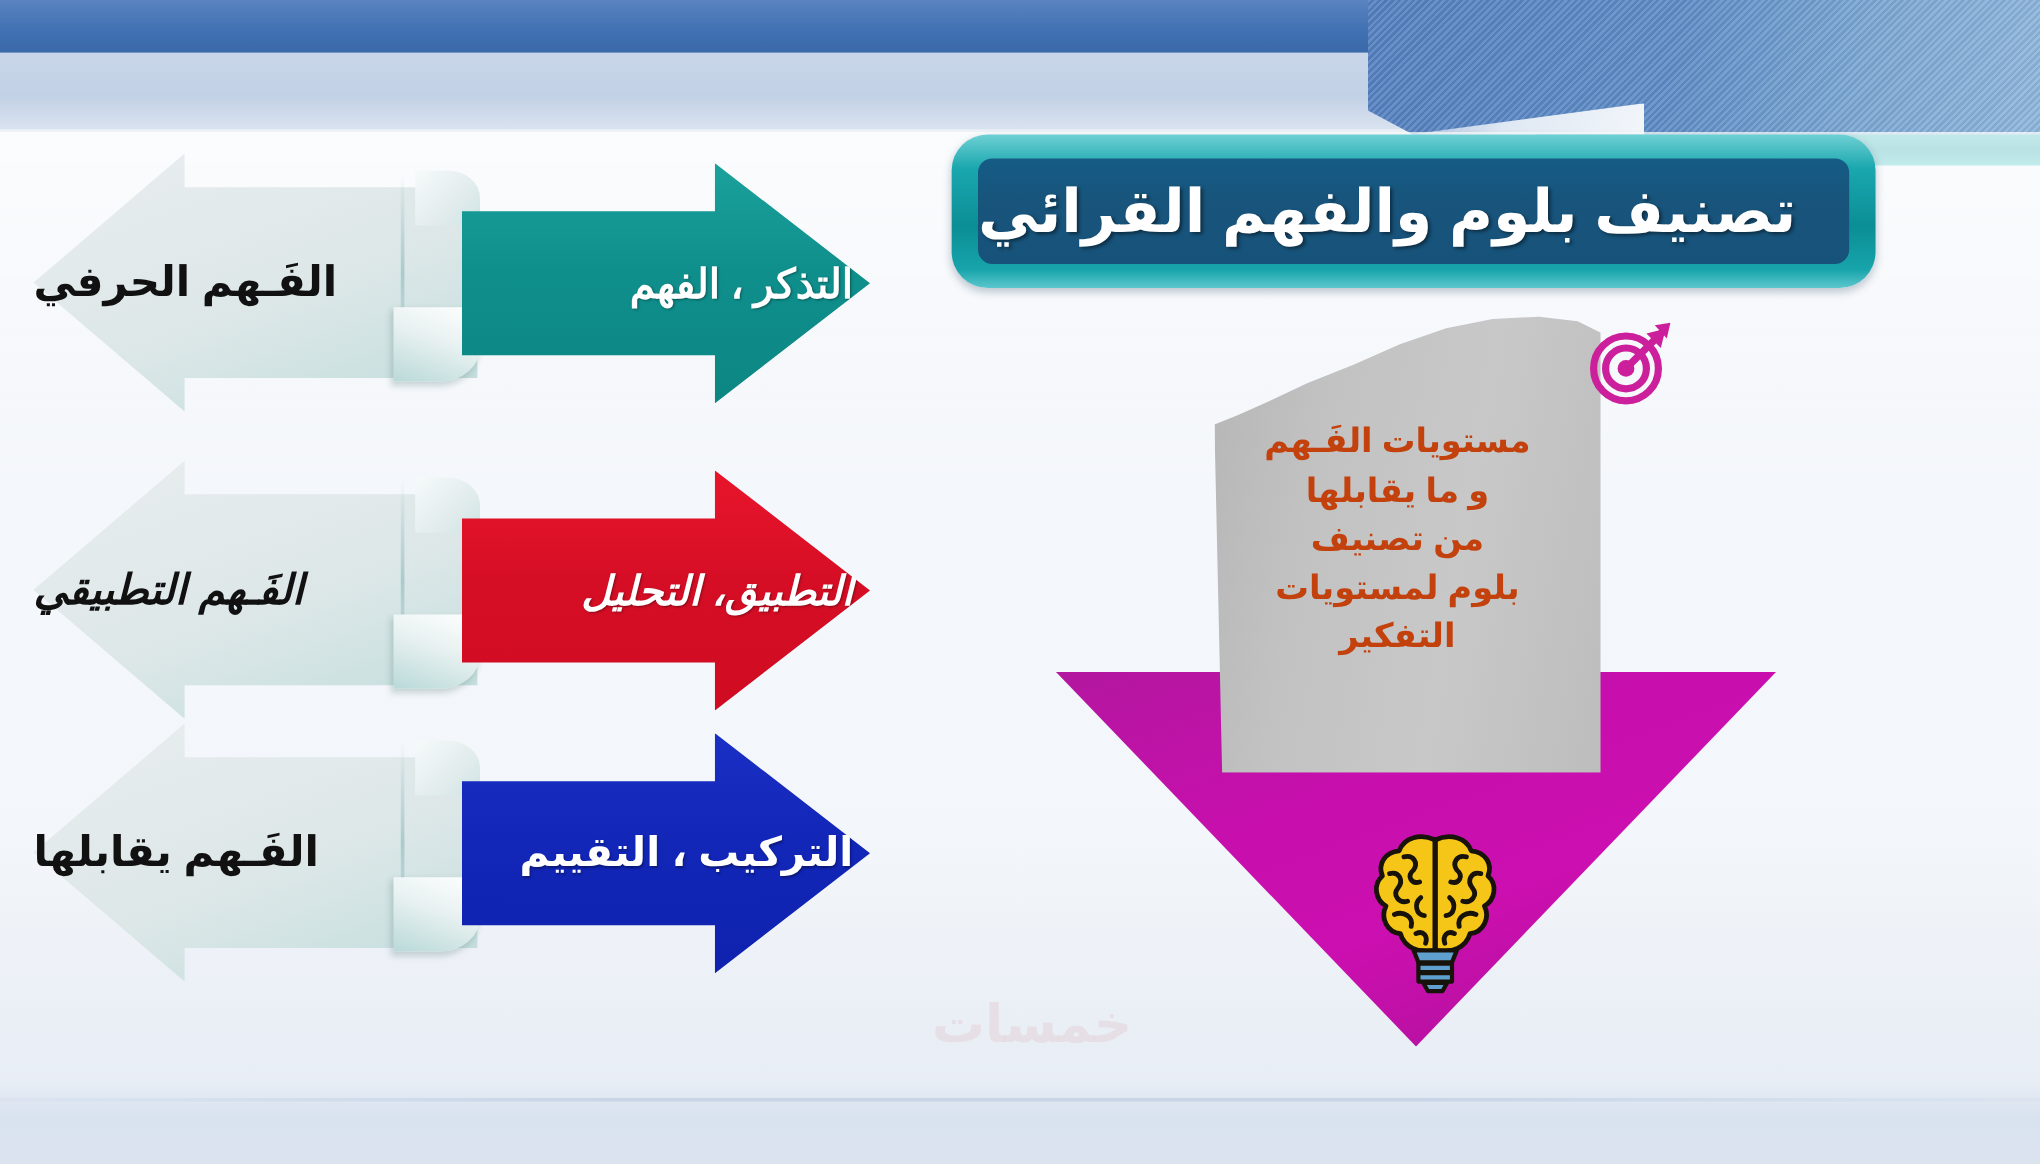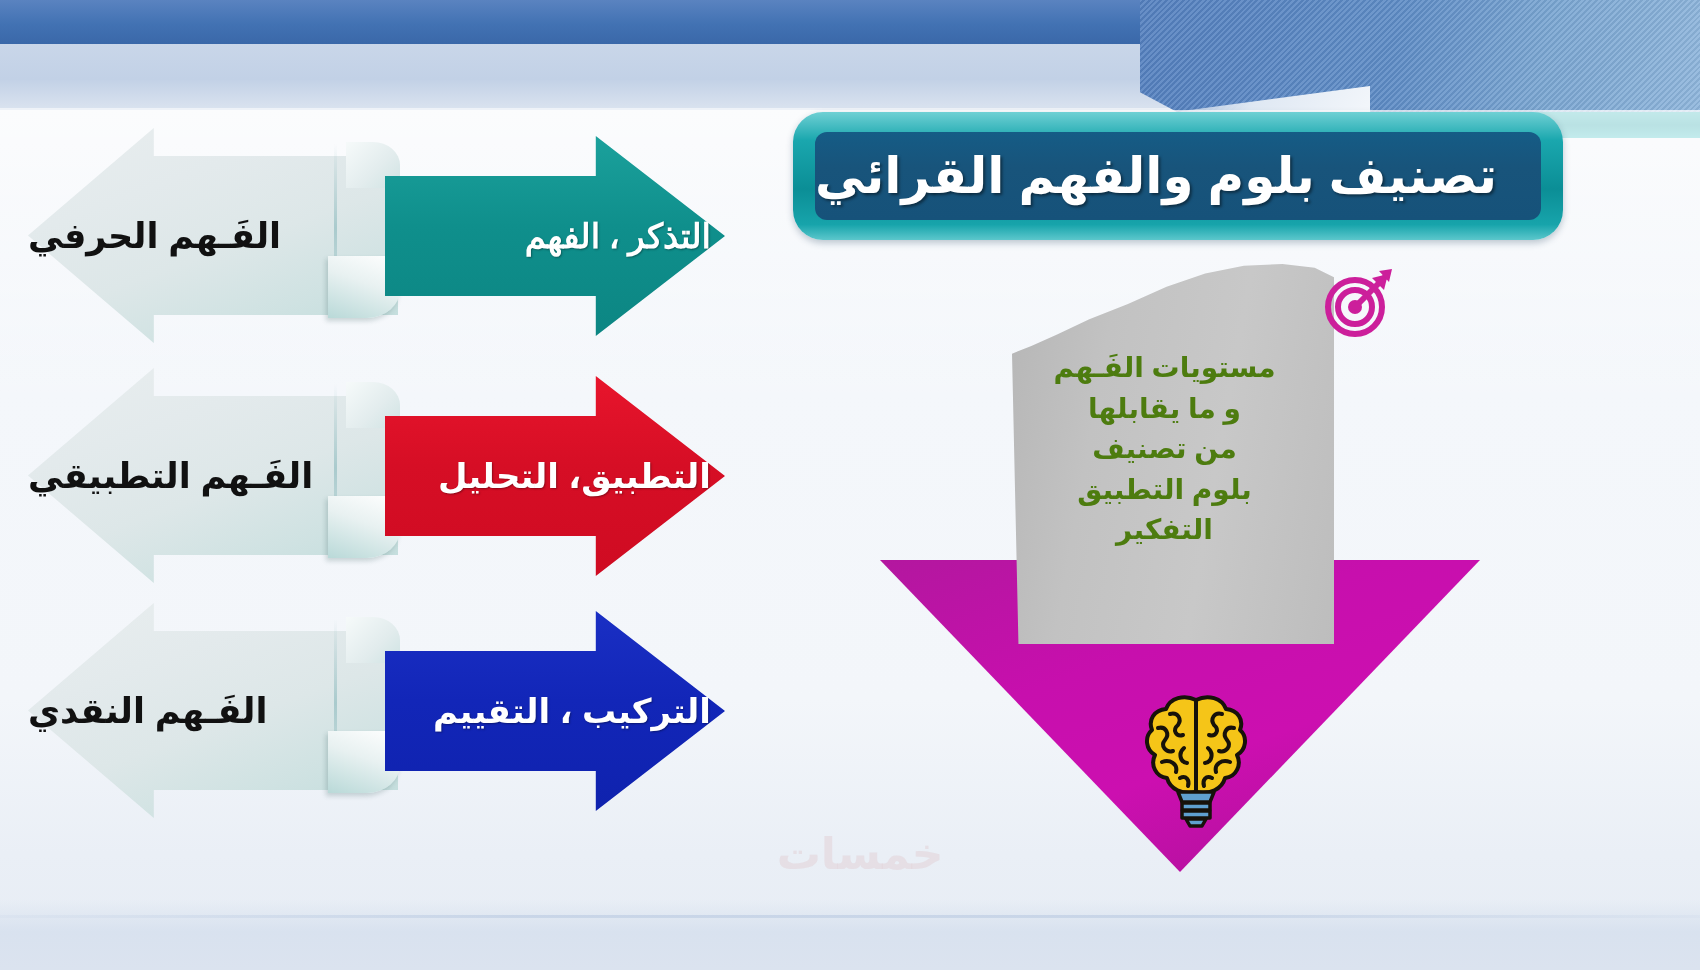--- a/index.html
+++ b/index.html
@@ -119,21 +119,21 @@
     font-weight: bold;
     direction: rtl;
     letter-spacing: 0.5px;
     text-shadow: 2px 2px 3px rgba(0,0,0,0.45);
     white-space: nowrap;
   }
 
   
   .arrow-row { position: absolute; left: 0; width: 740px; height: 215px; }
   .row1 { top: 128px; }
-  .row2 { top: 368px; }
+  .row2 { top: 384px; font-style: italic; }
   .row3 { top: 603px; }
 
   
   .arrow-color {
     position: absolute;
     left: 385px; top: 8px;
     width: 340px; height: 200px;
     clip-path: polygon(0% 20%, 62% 20%, 62% 0%, 100% 50%, 62% 100%, 62% 80%, 0% 80%);
     display: flex; align-items: center; justify-content: flex-start;
     filter: drop-shadow(3px 4px 5px rgba(40,60,80,0.38));
@@ -217,21 +217,21 @@
       2% 100%, 0% 24%, 6% 22%, 14% 19%, 24% 15%, 36% 11%,
       48% 6.5%, 60% 3%, 72% 1%, 84% 0.5%, 94% 1.5%, 100% 4%,
       100% 100%);
     box-shadow: 2px 3px 5px rgba(60,60,60,0.28);
   }
   .plaque .txt {
     position: absolute;
     left: 6px; right: 23px; top: 86px;
     text-align: center;
     direction: rtl;
-    color: #4d7c0f;
+    color: #c2410c;
     font-size: 28px;
     font-weight: bold;
     line-height: 1.45;
   }
   .plaque .txt div { white-space: nowrap; }
 
   .target-icon {
     position: absolute;
     left: 1322px; top: 266px;
     width: 74px; height: 74px;
@@ -300,36 +300,36 @@
       <span class="lbl">التطبيق، التحليل</span>
     </div>
   </div>
 
   <div class="arrow-row row3">
     <div class="arrow-light">
       <div class="body"></div>
       <div class="fold"></div>
       <div class="curl-top"></div>
       <div class="curl-bot"></div>
-      <div class="lbl">الفَـهم النقدي</div>
+      <div class="lbl">الفَـهم يقابلها</div>
     </div>
     <div class="arrow-color c-blue">
       <span class="lbl">التركيب ، التقييم</span>
     </div>
   </div>
 
   <div class="magenta-chevron"></div>
 
   <div class="plaque">
     <div class="stone"></div>
     <div class="txt">
       <div>مستويات الفَـهم</div>
       <div>و ما يقابلها</div>
       <div>من تصنيف</div>
-      <div>بلوم التطبيق</div>
+      <div>بلوم لمستويات</div>
       <div>التفكير</div>
     </div>
   </div>
 
   <div class="target-icon">
     <svg viewBox="0 0 74 74" width="74" height="74" aria-hidden="true">
       <circle cx="33" cy="41" r="27" fill="none" stroke="#cc1f9b" stroke-width="6"></circle>
       <circle cx="33" cy="41" r="17" fill="none" stroke="#cc1f9b" stroke-width="6"></circle>
       <circle cx="33" cy="41" r="7" fill="#cc1f9b"></circle>
       <line x1="33" y1="41" x2="62" y2="12" stroke="#cc1f9b" stroke-width="6" stroke-linecap="round"></line>

